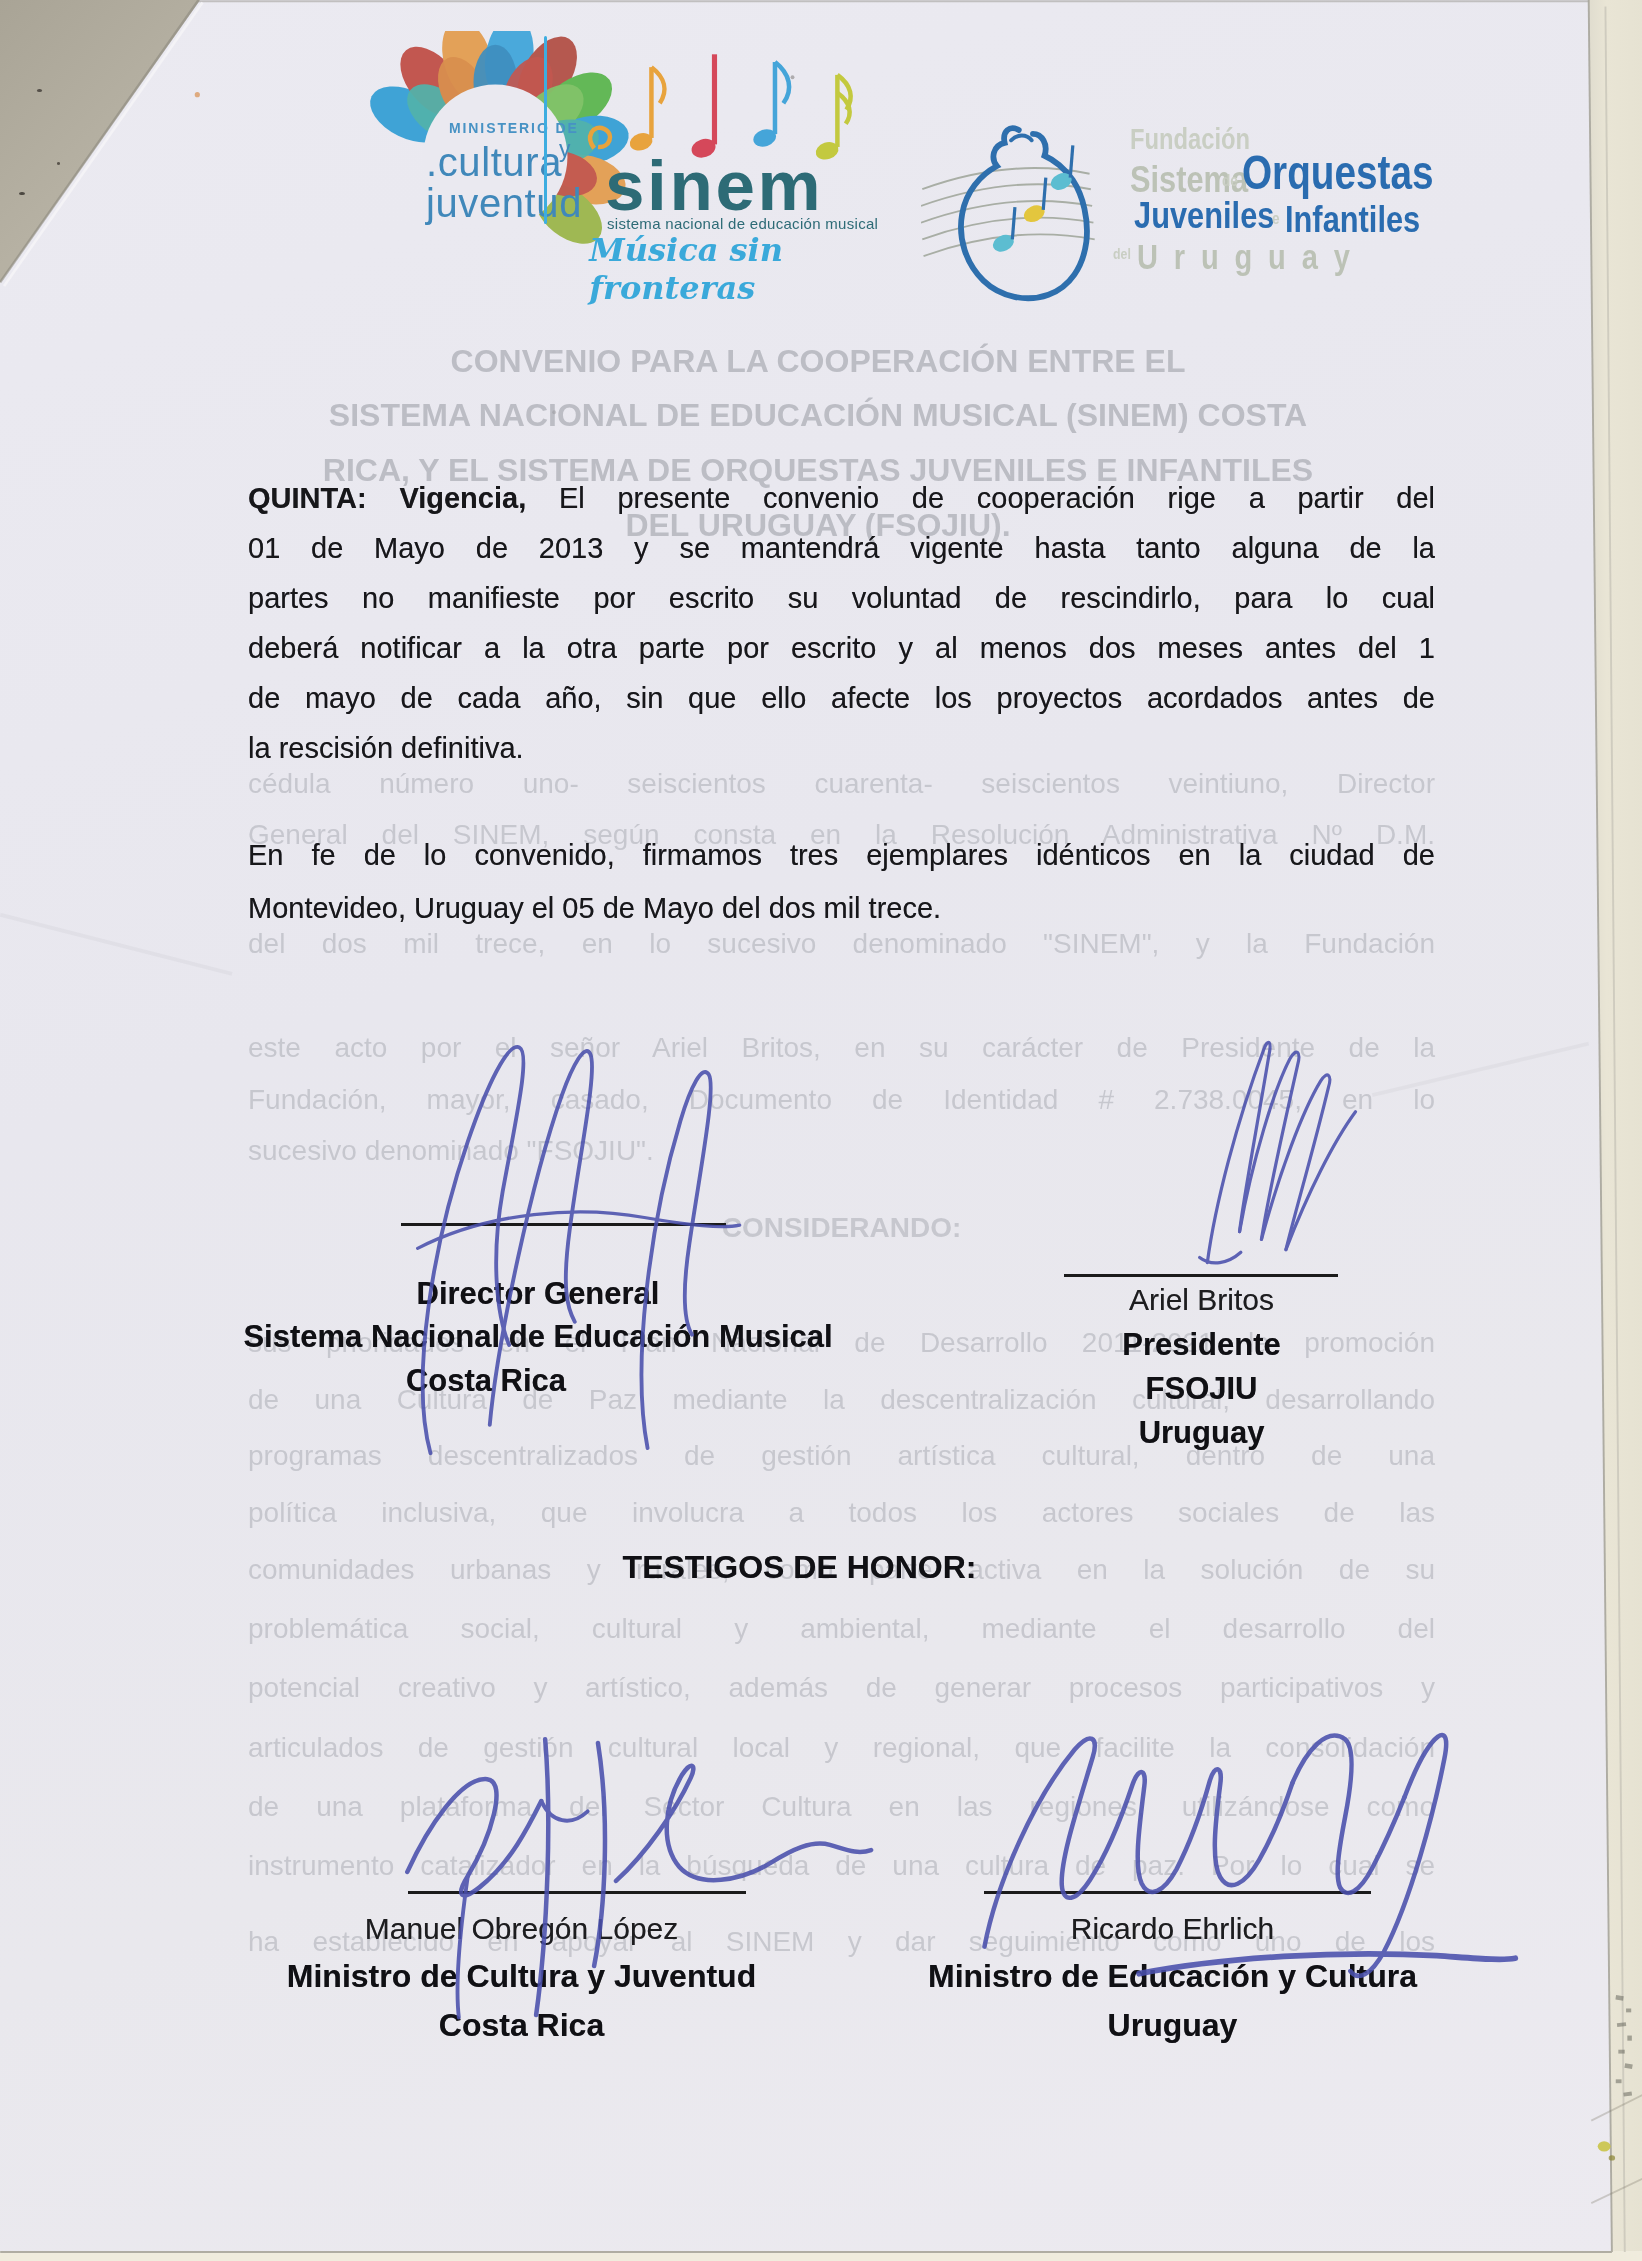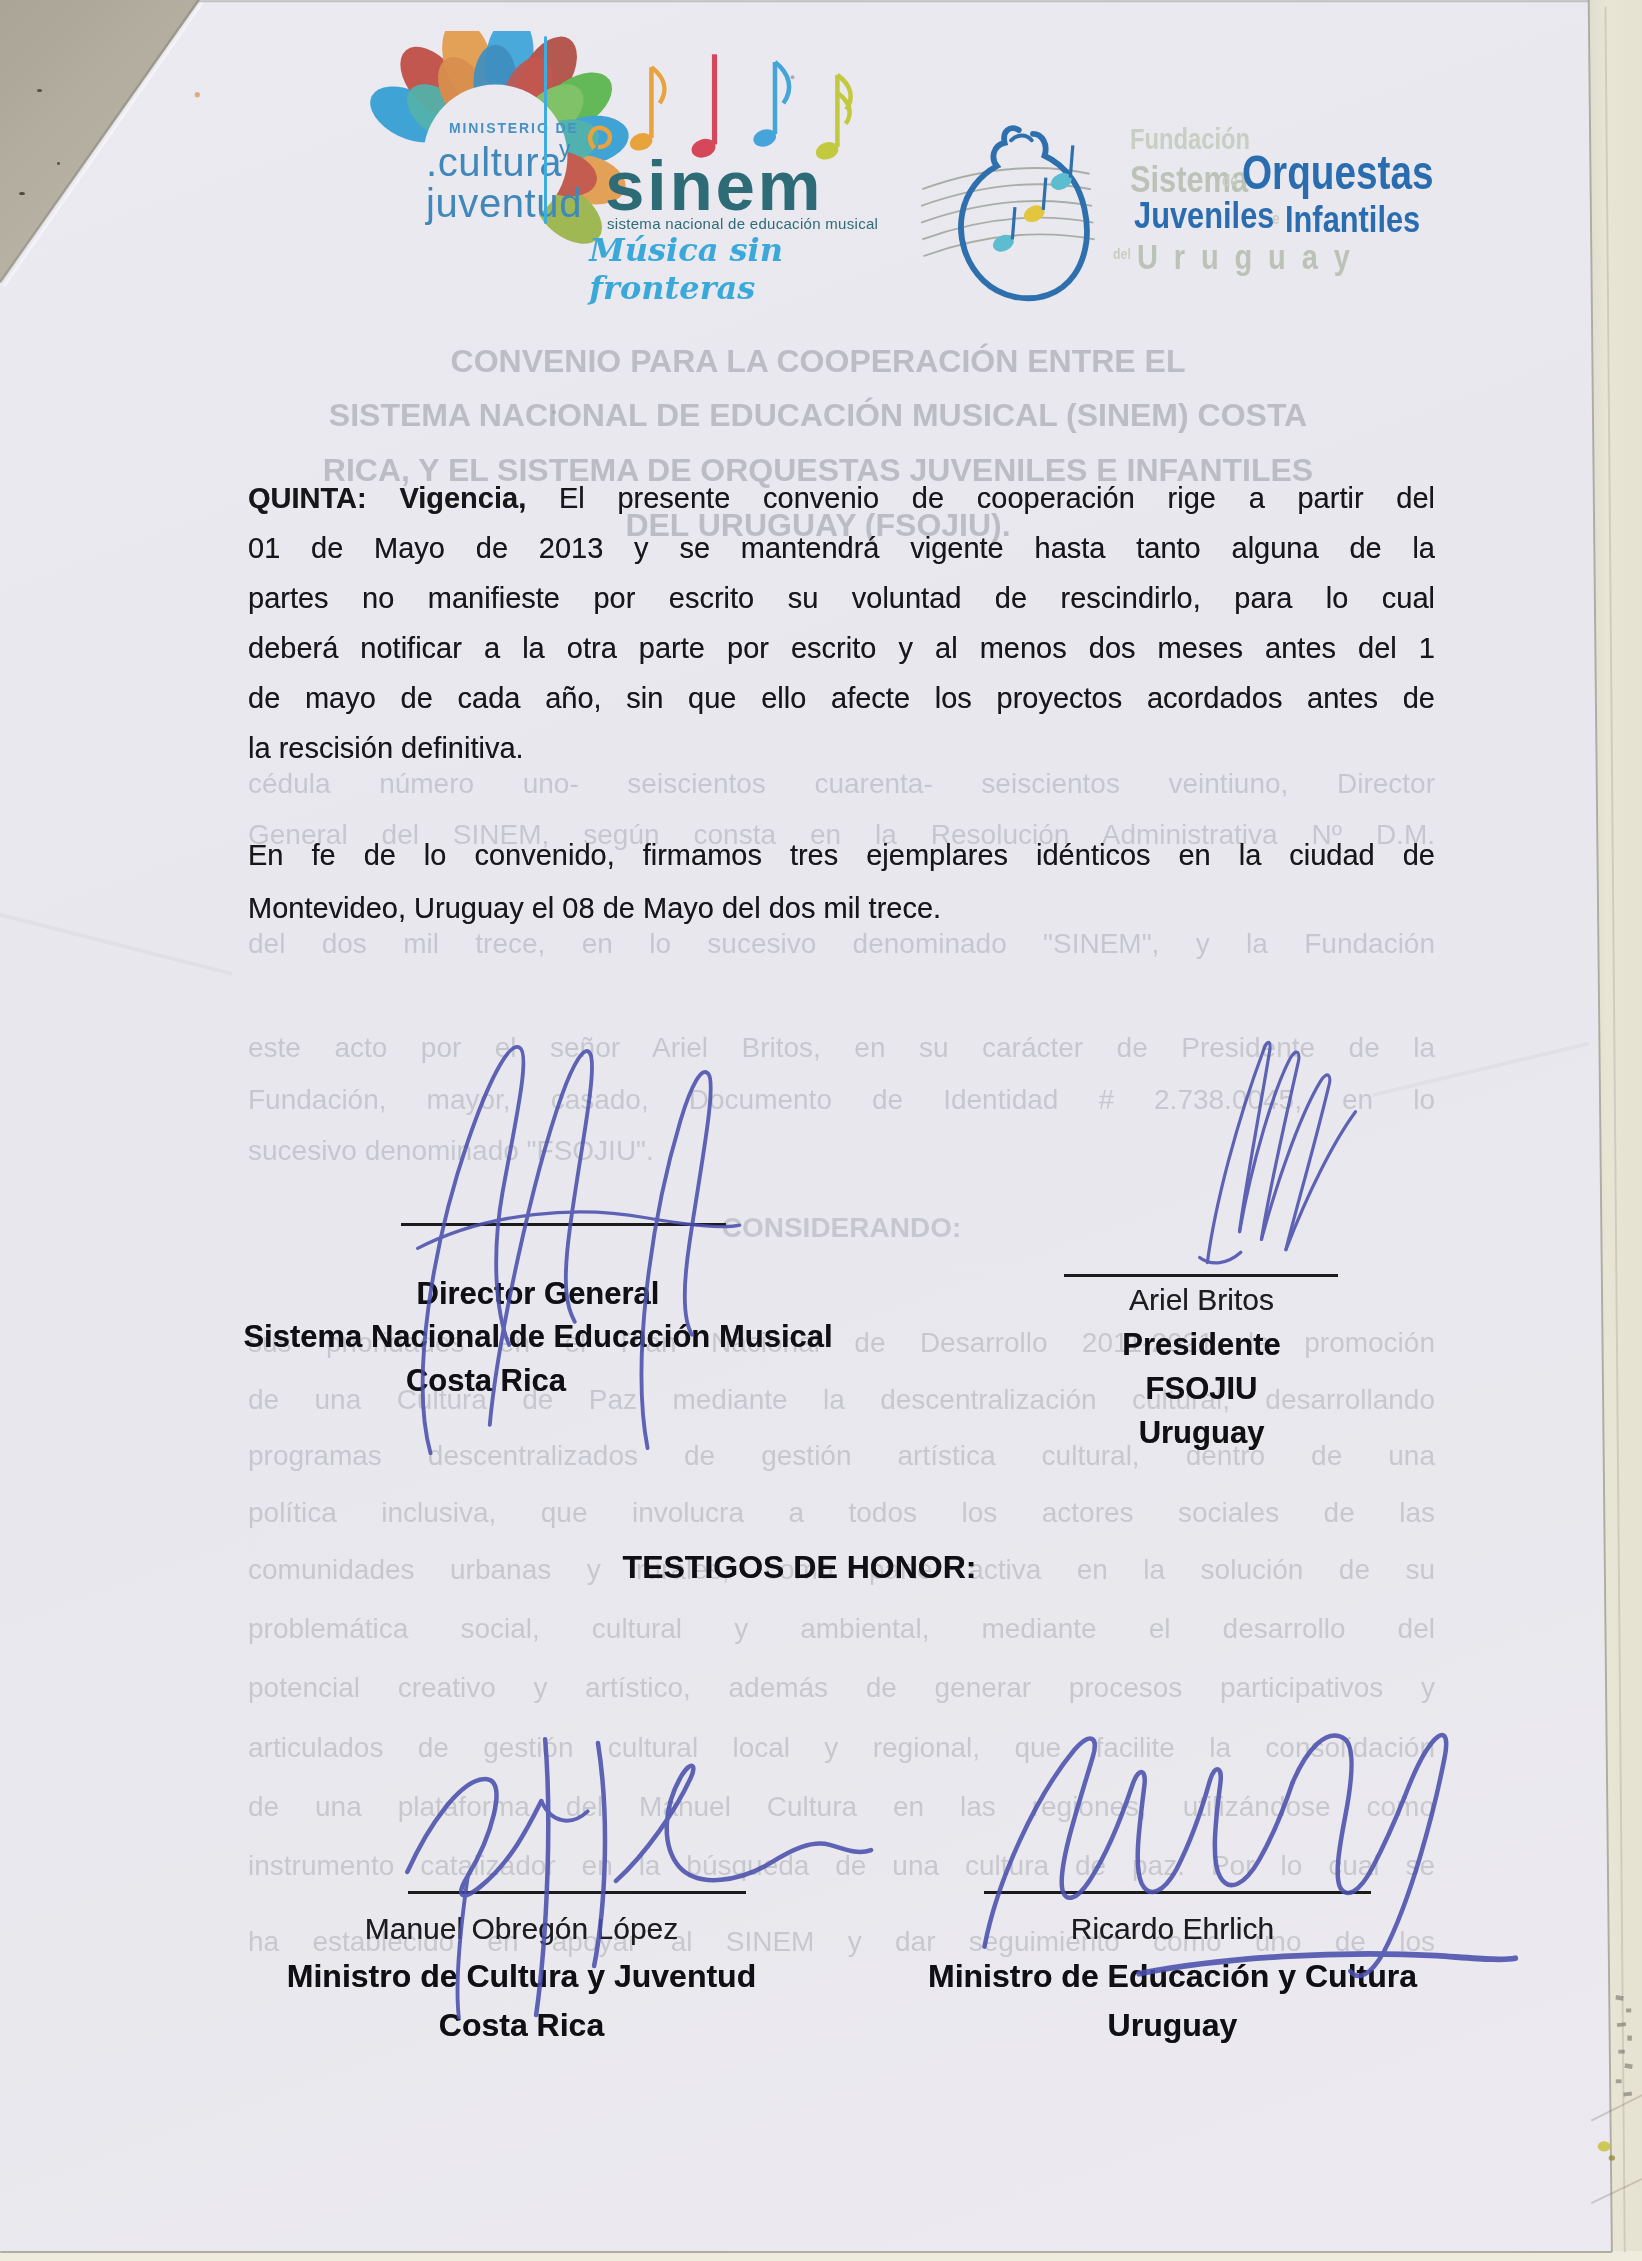--- a/index.html
+++ b/index.html
@@ -235,39 +235,39 @@
     <div class="bline"><span class="lead">QUINTA: Vigencia,</span><span> El presente convenio de cooperación rige a partir del</span></div>
     <div class="bline">01 de Mayo de 2013 y se mantendrá vigente hasta tanto alguna de la</div>
     <div class="bline">partes no manifieste por escrito su voluntad de rescindirlo, para lo cual</div>
     <div class="bline">deberá notificar a la otra parte por escrito y al menos dos meses antes del 1</div>
     <div class="bline">de mayo de cada año, sin que ello afecte los proyectos acordados antes de</div>
     <div class="bline last">la rescisión definitiva.</div>
   </div>
 
   <div class="p2">
     <div class="bline">En fe de lo convenido, firmamos tres ejemplares idénticos en la ciudad de</div>
-    <div class="bline last">Montevideo, Uruguay el 08 de Mayo del dos mil trece.</div>
+    <div class="bline last">Montevideo, Uruguay el 05 de Mayo del dos mil trece.</div>
   </div>
 
   <div class="ghost" style="top:768px;">cédula número uno- seiscientos cuarenta- seiscientos veintiuno, Director</div>
   <div class="ghost" style="top:819px;">General del SINEM, según consta en la Resolución Administrativa Nº D.M.</div>
   <div class="ghost" style="top:928px;">del dos mil trece, en lo sucesivo denominado "SINEM", y la Fundación</div>
   <div class="ghost" style="top:1032px;">este acto por el señor Ariel Britos, en su carácter de Presidente de la</div>
   <div class="ghost" style="top:1084px;">Fundación, mayor, casado, Documento de Identidad # 2.738.0045, en lo</div>
   <div class="ghost ghost-left" style="top:1135px;">sucesivo denominado "FSOJIU".</div>
   <div class="ghost ghost-center" style="top:1212px;">CONSIDERANDO:</div>
   <div class="ghost" style="top:1327px;">sus prioridades en el Plan Nacional de Desarrollo 2011-2021 la promoción</div>
   <div class="ghost" style="top:1384px;">de una Cultura de Paz mediante la descentralización cultural, desarrollando</div>
   <div class="ghost" style="top:1440px;">programas descentralizados de gestión artística cultural, dentro de una</div>
   <div class="ghost" style="top:1497px;">política inclusiva, que involucra a todos los actores sociales de las</div>
   <div class="ghost" style="top:1554px;">comunidades urbanas y rurales, como parte activa en la solución de su</div>
   <div class="ghost" style="top:1613px;">problemática social, cultural y ambiental, mediante el  desarrollo del</div>
   <div class="ghost" style="top:1672px;">potencial creativo y artístico, además de generar procesos participativos y</div>
   <div class="ghost" style="top:1732px;">articulados de gestión cultural local y regional, que facilite la consolidación</div>
-  <div class="ghost" style="top:1791px;">de una plataforma del Manuel Cultura en las regiones, utilizándose como</div>
+  <div class="ghost" style="top:1791px;">de una plataforma del Sector Cultura en las regiones, utilizándose como</div>
   <div class="ghost" style="top:1850px;">instrumento catalizador en la búsqueda de una cultura de paz. Por lo cual se</div>
   <div class="ghost" style="top:1926px;">ha establecido en apoyar al SINEM y dar seguimiento como uno de los</div>
 
   <div class="sigline" style="left:401px;top:1223px;width:325px;height:2.6px;"></div>
   <div class="rl" style="left:187px;top:1276px;width:702px;">Director General</div>
   <div class="rl" style="left:187px;top:1319px;width:702px;">Sistema Nacional de Educación Musical</div>
   <div class="rl" style="left:187px;top:1363px;width:702px;transform:translateX(-52px);">Costa Rica</div>
 
   <div class="sigline" style="left:1064px;top:1274px;width:274px;height:2.6px;"></div>
   <div class="nm" style="left:934px;top:1283px;width:535px;">Ariel Britos</div>

